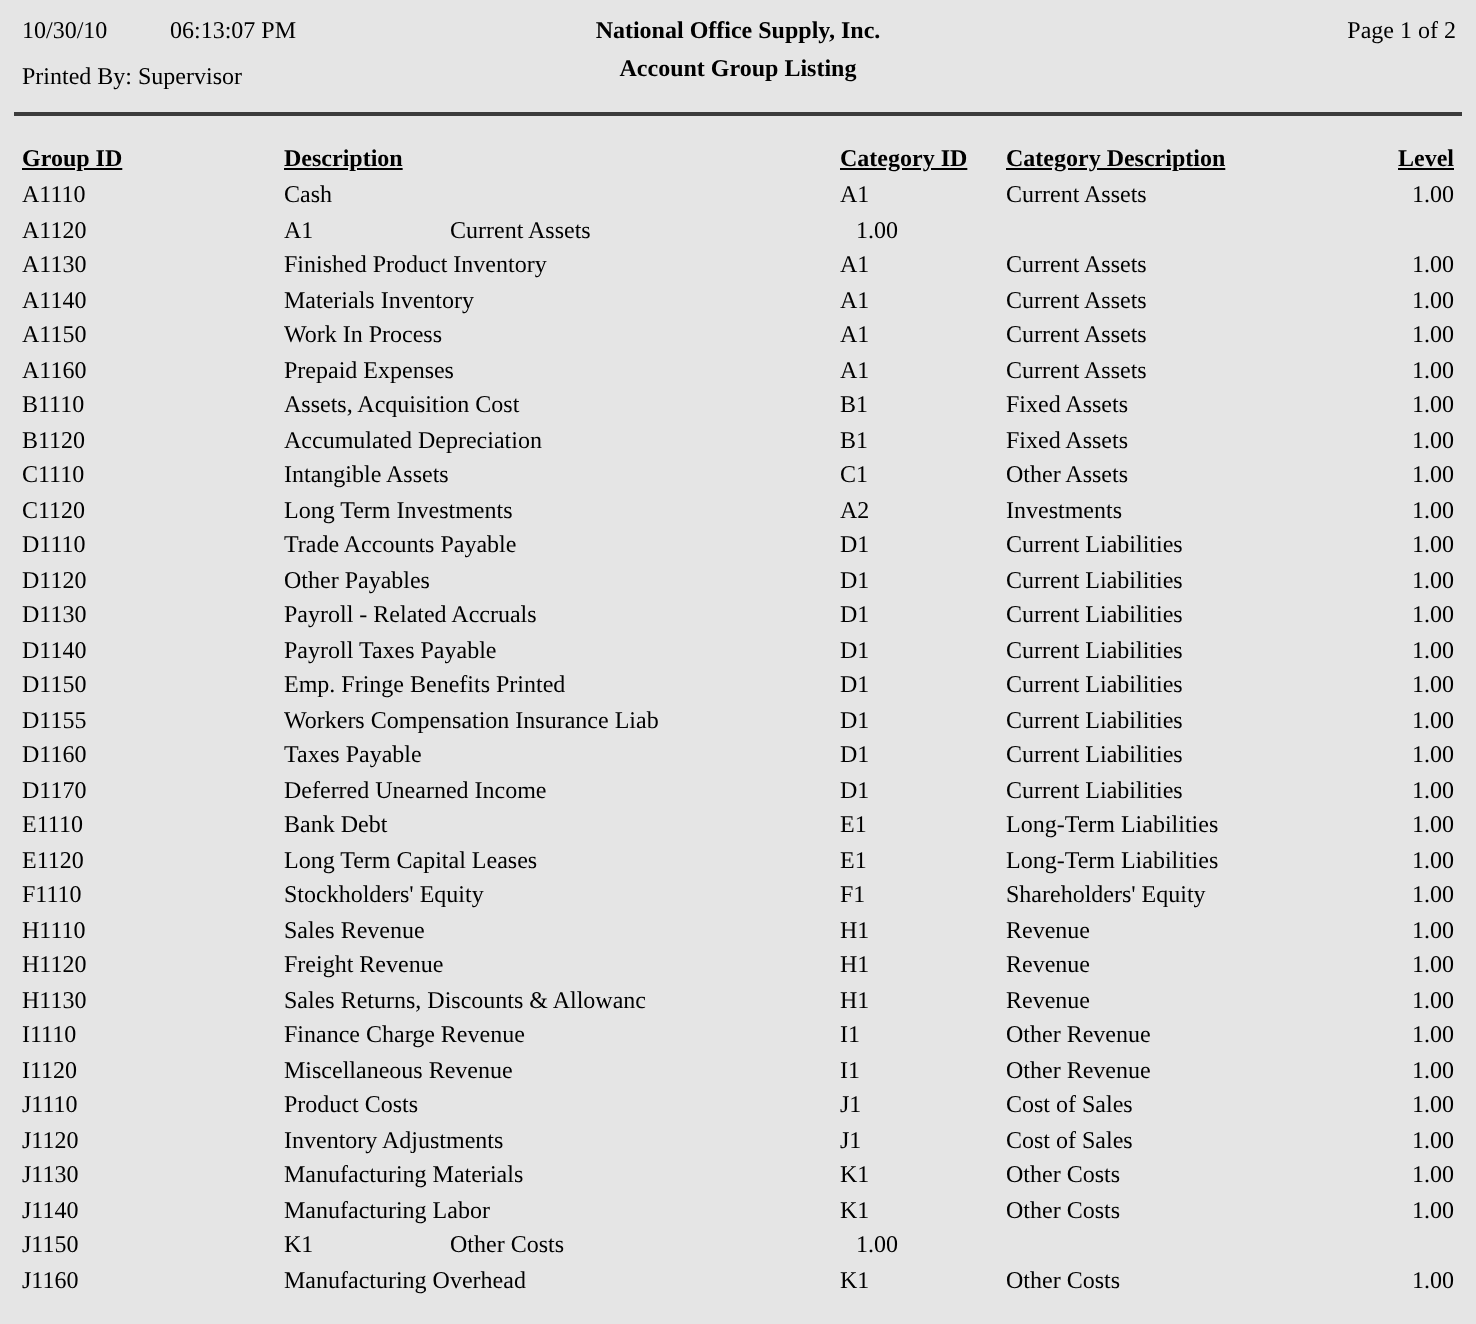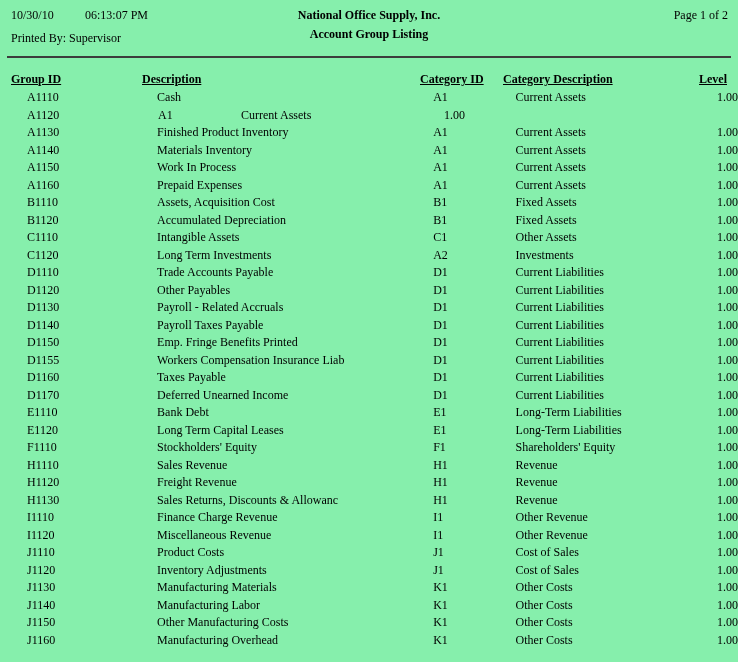--- a/index.html
+++ b/index.html
@@ -4,21 +4,21 @@
 <style>
   html, body {
     margin: 0;
     padding: 0;
     background: #ffffff;
   }
   .page {
     position: relative;
     width: 738px;
     height: 662px;
-    background: #86efac;
+    background: #e5e5e5;
     color: #000000;
     font-family: "Liberation Serif", "DejaVu Serif", serif;
     font-size: 12px;
     overflow: hidden;
   }
   
   .hdr { position: absolute; top: 0; left: 0; right: 0; height: 56px; }
   .hdr-date     { position: absolute; left: 11px;  top: 8px;  white-space: nowrap; }
   .hdr-time     { position: absolute; left: 85px;  top: 8px;  white-space: nowrap; }
   .hdr-company  { position: absolute; left: 0; right: 0; top: 8px; text-align: center;
@@ -37,21 +37,21 @@
   .thead, .trow {
     display: flex;
     padding-left: 11px;
     align-items: center;
   }
   .thead { height: 19px; line-height: 19px; }
   .thead .cell {
     font-weight: bold;
   }
   .thead .cell span { text-decoration: underline; }
-  .trow { height: 17.5px; line-height: 17.5px; margin-left: 16px; }
+  .trow { height: 17.5px; line-height: 17.5px; }
   .cell { white-space: nowrap; overflow: hidden; }
   .c0 { width: 131px; }
   .c1 { width: 278px; }
   .c2 { width: 83px;  }
   .c3 { width: 157px; }
   .c4 { width: 67px; text-align: right; }
 </style>
 </head>
 <body>
 
@@ -281,21 +281,20 @@
         </div>
         <div class="trow">
           <div class="cell c0">J1140</div>
           <div class="cell c1">Manufacturing Labor</div>
           <div class="cell c2">K1</div>
           <div class="cell c3">Other Costs</div>
           <div class="cell c4">1.00</div>
         </div>
         <div class="trow">
           <div class="cell c0">J1150</div>
-          <div class="cell c1">Other Manufacturing Costs</div>
           <div class="cell c2">K1</div>
           <div class="cell c3">Other Costs</div>
           <div class="cell c4">1.00</div>
         </div>
         <div class="trow">
           <div class="cell c0">J1160</div>
           <div class="cell c1">Manufacturing Overhead</div>
           <div class="cell c2">K1</div>
           <div class="cell c3">Other Costs</div>
           <div class="cell c4">1.00</div>

